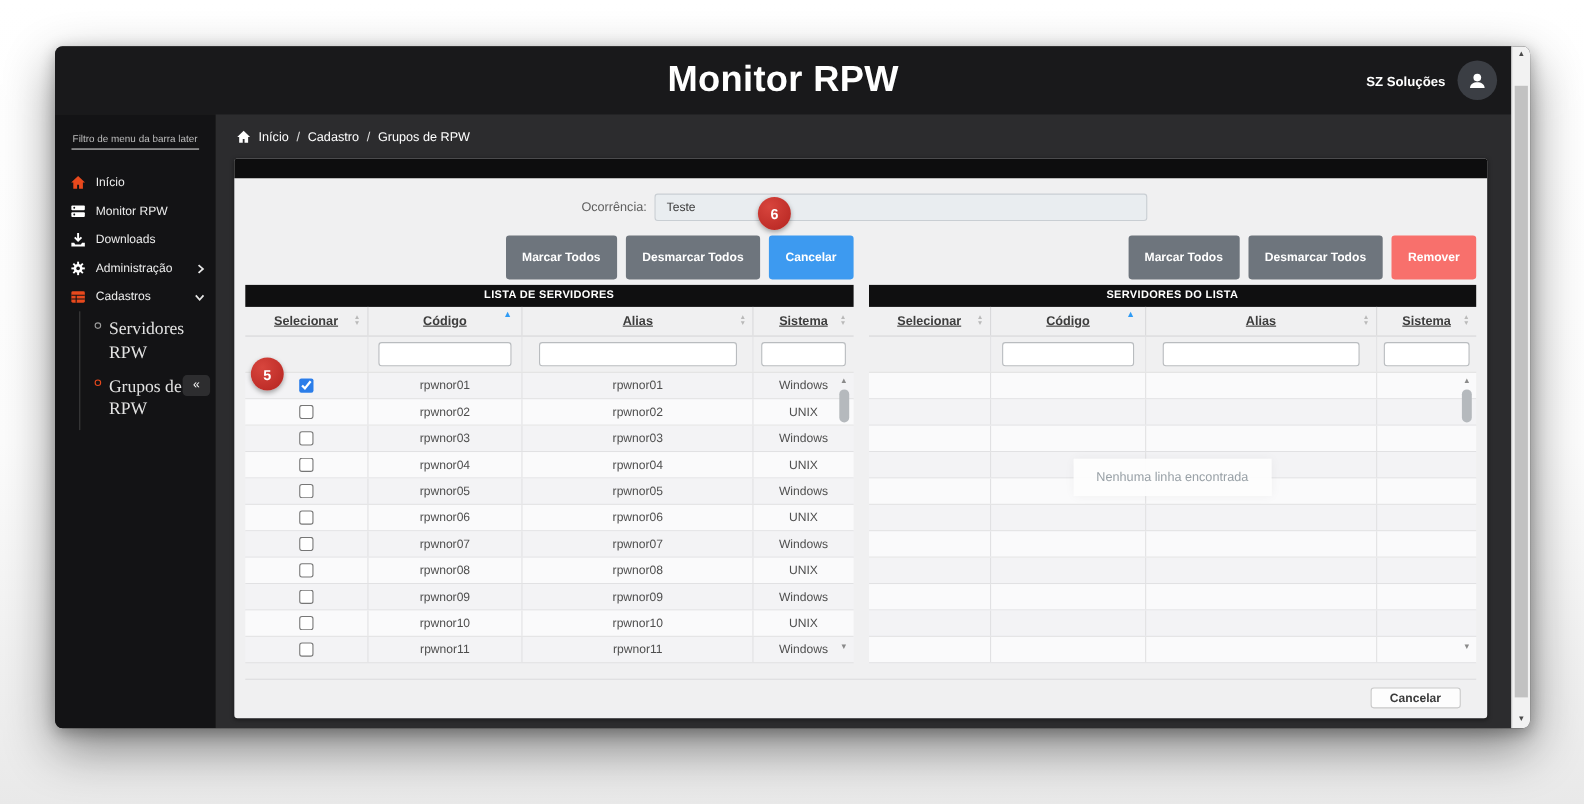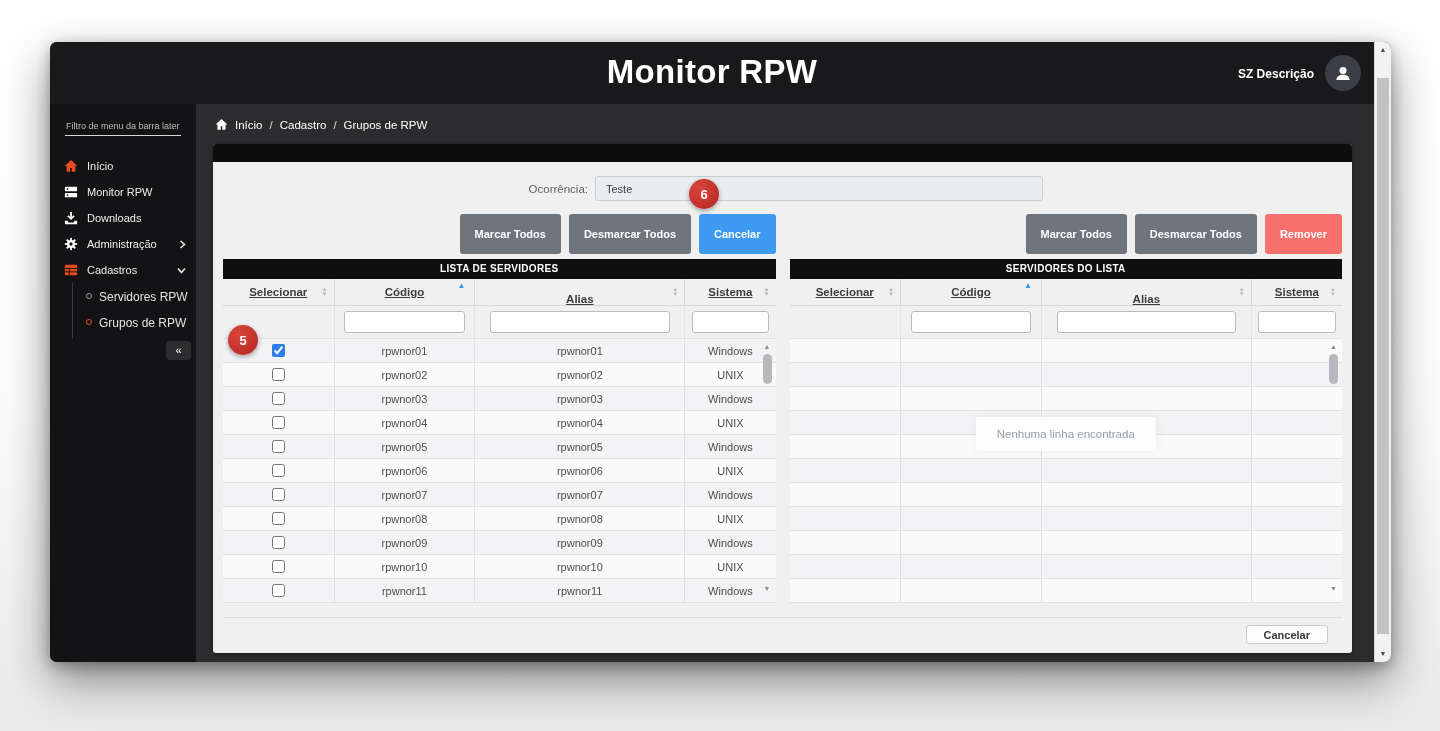--- a/index.html
+++ b/index.html
@@ -37,21 +37,21 @@
                     border-bottom:1px solid #d6d6d6; color:#ddd; font-size:9px; padding:3px 1px 4px;
                     font-family:inherit; }
   .sidebar-filter::placeholder { color:#bdbdbd; }
   .menu { margin-top:17px; }
   .menu-item { display:flex; align-items:center; gap:9px; padding:6px 10px 6px 13px;
                color:#ececec; font-size:11px; cursor:default; }
   .menu-icon { flex:none; width:15px; display:inline-flex; justify-content:center; }
   .chev { margin-left:auto; display:inline-flex; }
   .submenu { margin-left:22px; border-left:1px solid #3d3d3d; padding:2px 0 3px; }
   .submenu-item { display:flex; align-items:flex-start; gap:7px; padding:5px 6px 5px 13px;
-                  color:#e3e3e3; font-size:12px; line-height:1.3; }
+                  color:#e3e3e3; font-size:16px; line-height:1.3;font-family:Liberation Serif, serif; }
   .bullet { flex:none; width:6px; height:6px; border:1px solid #9b9b9b; border-radius:50%; margin-top:3px; }
   .submenu-item.active .bullet { border-color:#e8491d; }
   .collapse-btn { position:absolute; top:237px; right:5px; width:25px; height:19px; background:#2d2d2f;
                   border-radius:4px; color:#fff; font-size:11px; line-height:18px; text-align:center; }
 
   
   .main { flex:1; min-width:0; background:#2c2c2e; padding:14px 22px 0 17px;
           display:flex; flex-direction:column; }
   .breadcrumb { flex:none; display:flex; align-items:center; gap:7px; color:#fff; font-size:11.5px; padding-left:2px; }
   .crumb-sep { color:#e0e0e0; }
@@ -80,21 +80,21 @@
   
   .tables { flex:none; display:flex; gap:14px; margin-top:5px; }
   .dtable { flex:1; min-width:0; position:relative; }
   .dtable-title { height:20px; line-height:20px; background:#0f0f10; color:#fff;
                   font-size:10px; font-weight:bold; text-align:center; letter-spacing:.3px; }
   .thead { display:flex; height:27px; border-bottom:1px solid #d6d6d8; }
   .th { position:relative; display:flex; align-items:center; justify-content:center;
         font-size:11.5px; font-weight:bold; color:#3d3d3d;text-decoration:underline; }
   .th + .th { border-left:1px solid #d9d9db; }
   .c1 { flex:none; width:20%; } .c2 { flex:none; width:25.5%; }
-  .c3 { flex:none; width:38%;align-items:flex-end; } .c4 { flex:none; width:16.5%; }
+  .c3 { flex:none; width:38%; } .c4 { flex:none; width:16.5%; }
   .sort2 { position:absolute; right:6px; top:50%; transform:translateY(-50%);
            font-size:6px; color:#b9b9b9; line-height:5px; text-align:center; }
   .sort2 span { display:block; }
   .sort-asc { position:absolute; right:9px; top:2px; color:#2f9bf5; font-size:8px; }
 
   .tfilter { display:flex; height:33px; border-bottom:1px solid #e0e0e2; }
   .tf { display:flex; align-items:center; justify-content:center; }
   .tf + .tf { border-left:1px solid #e3e3e5; }
   .filter-input { width:86%; height:22px; background:#fff; border:1px solid #b9bcbf;
                   border-radius:3px; font-family:inherit; font-size:11px; padding:0 5px; color:#444; }
@@ -131,21 +131,21 @@
 </head>
 <body>
 
 <div class="page">
 
   <div class="window">
     <div class="app">
 
       <div class="app-header">
         <div class="app-title">Monitor RPW</div>
-        <div class="account-name">SZ Descrição</div>
+        <div class="account-name">SZ Soluções</div>
         <div class="avatar">
           <span style="display:inline-flex;">
             <svg width="20" height="20" viewBox="0 0 24 24" fill="#fff">
                 <circle cx="12" cy="9" r="4.2"></circle>
                 <path d="M4 20.5c0-4.4 4-6.5 8-6.5s8 2.1 8 6.5z"></path>
               </svg>
           </span>
         </div>
       </div>
 

